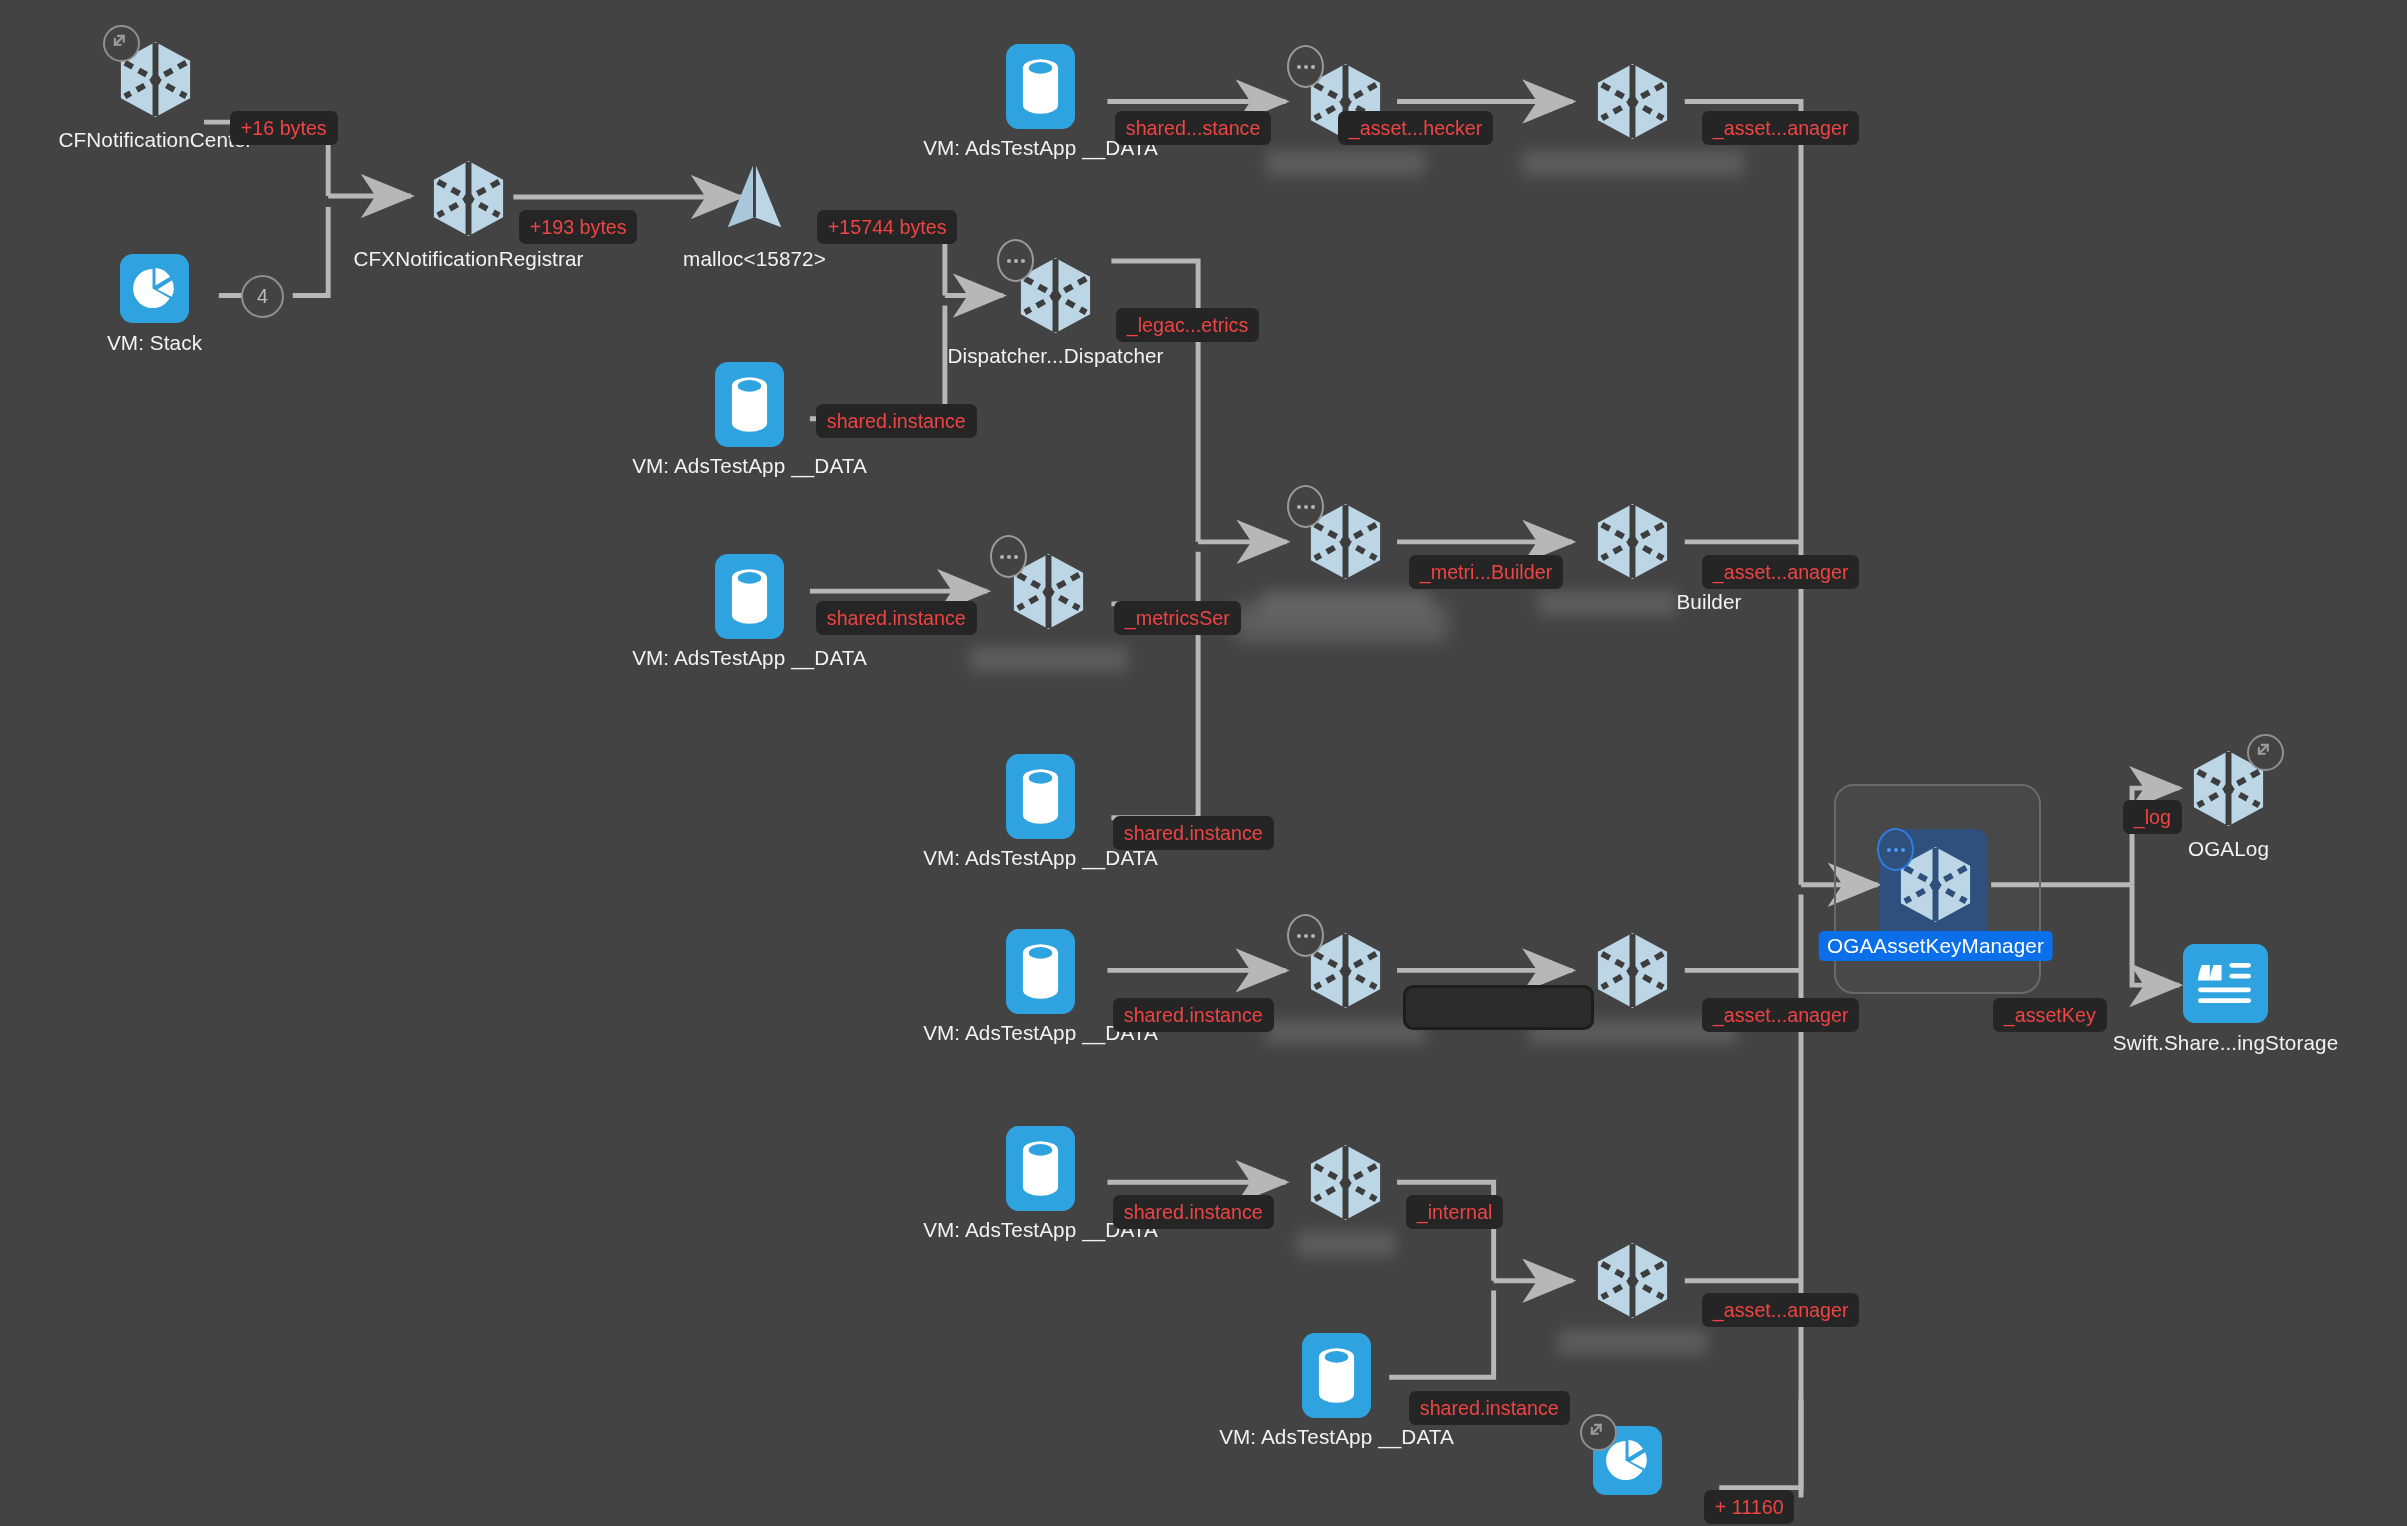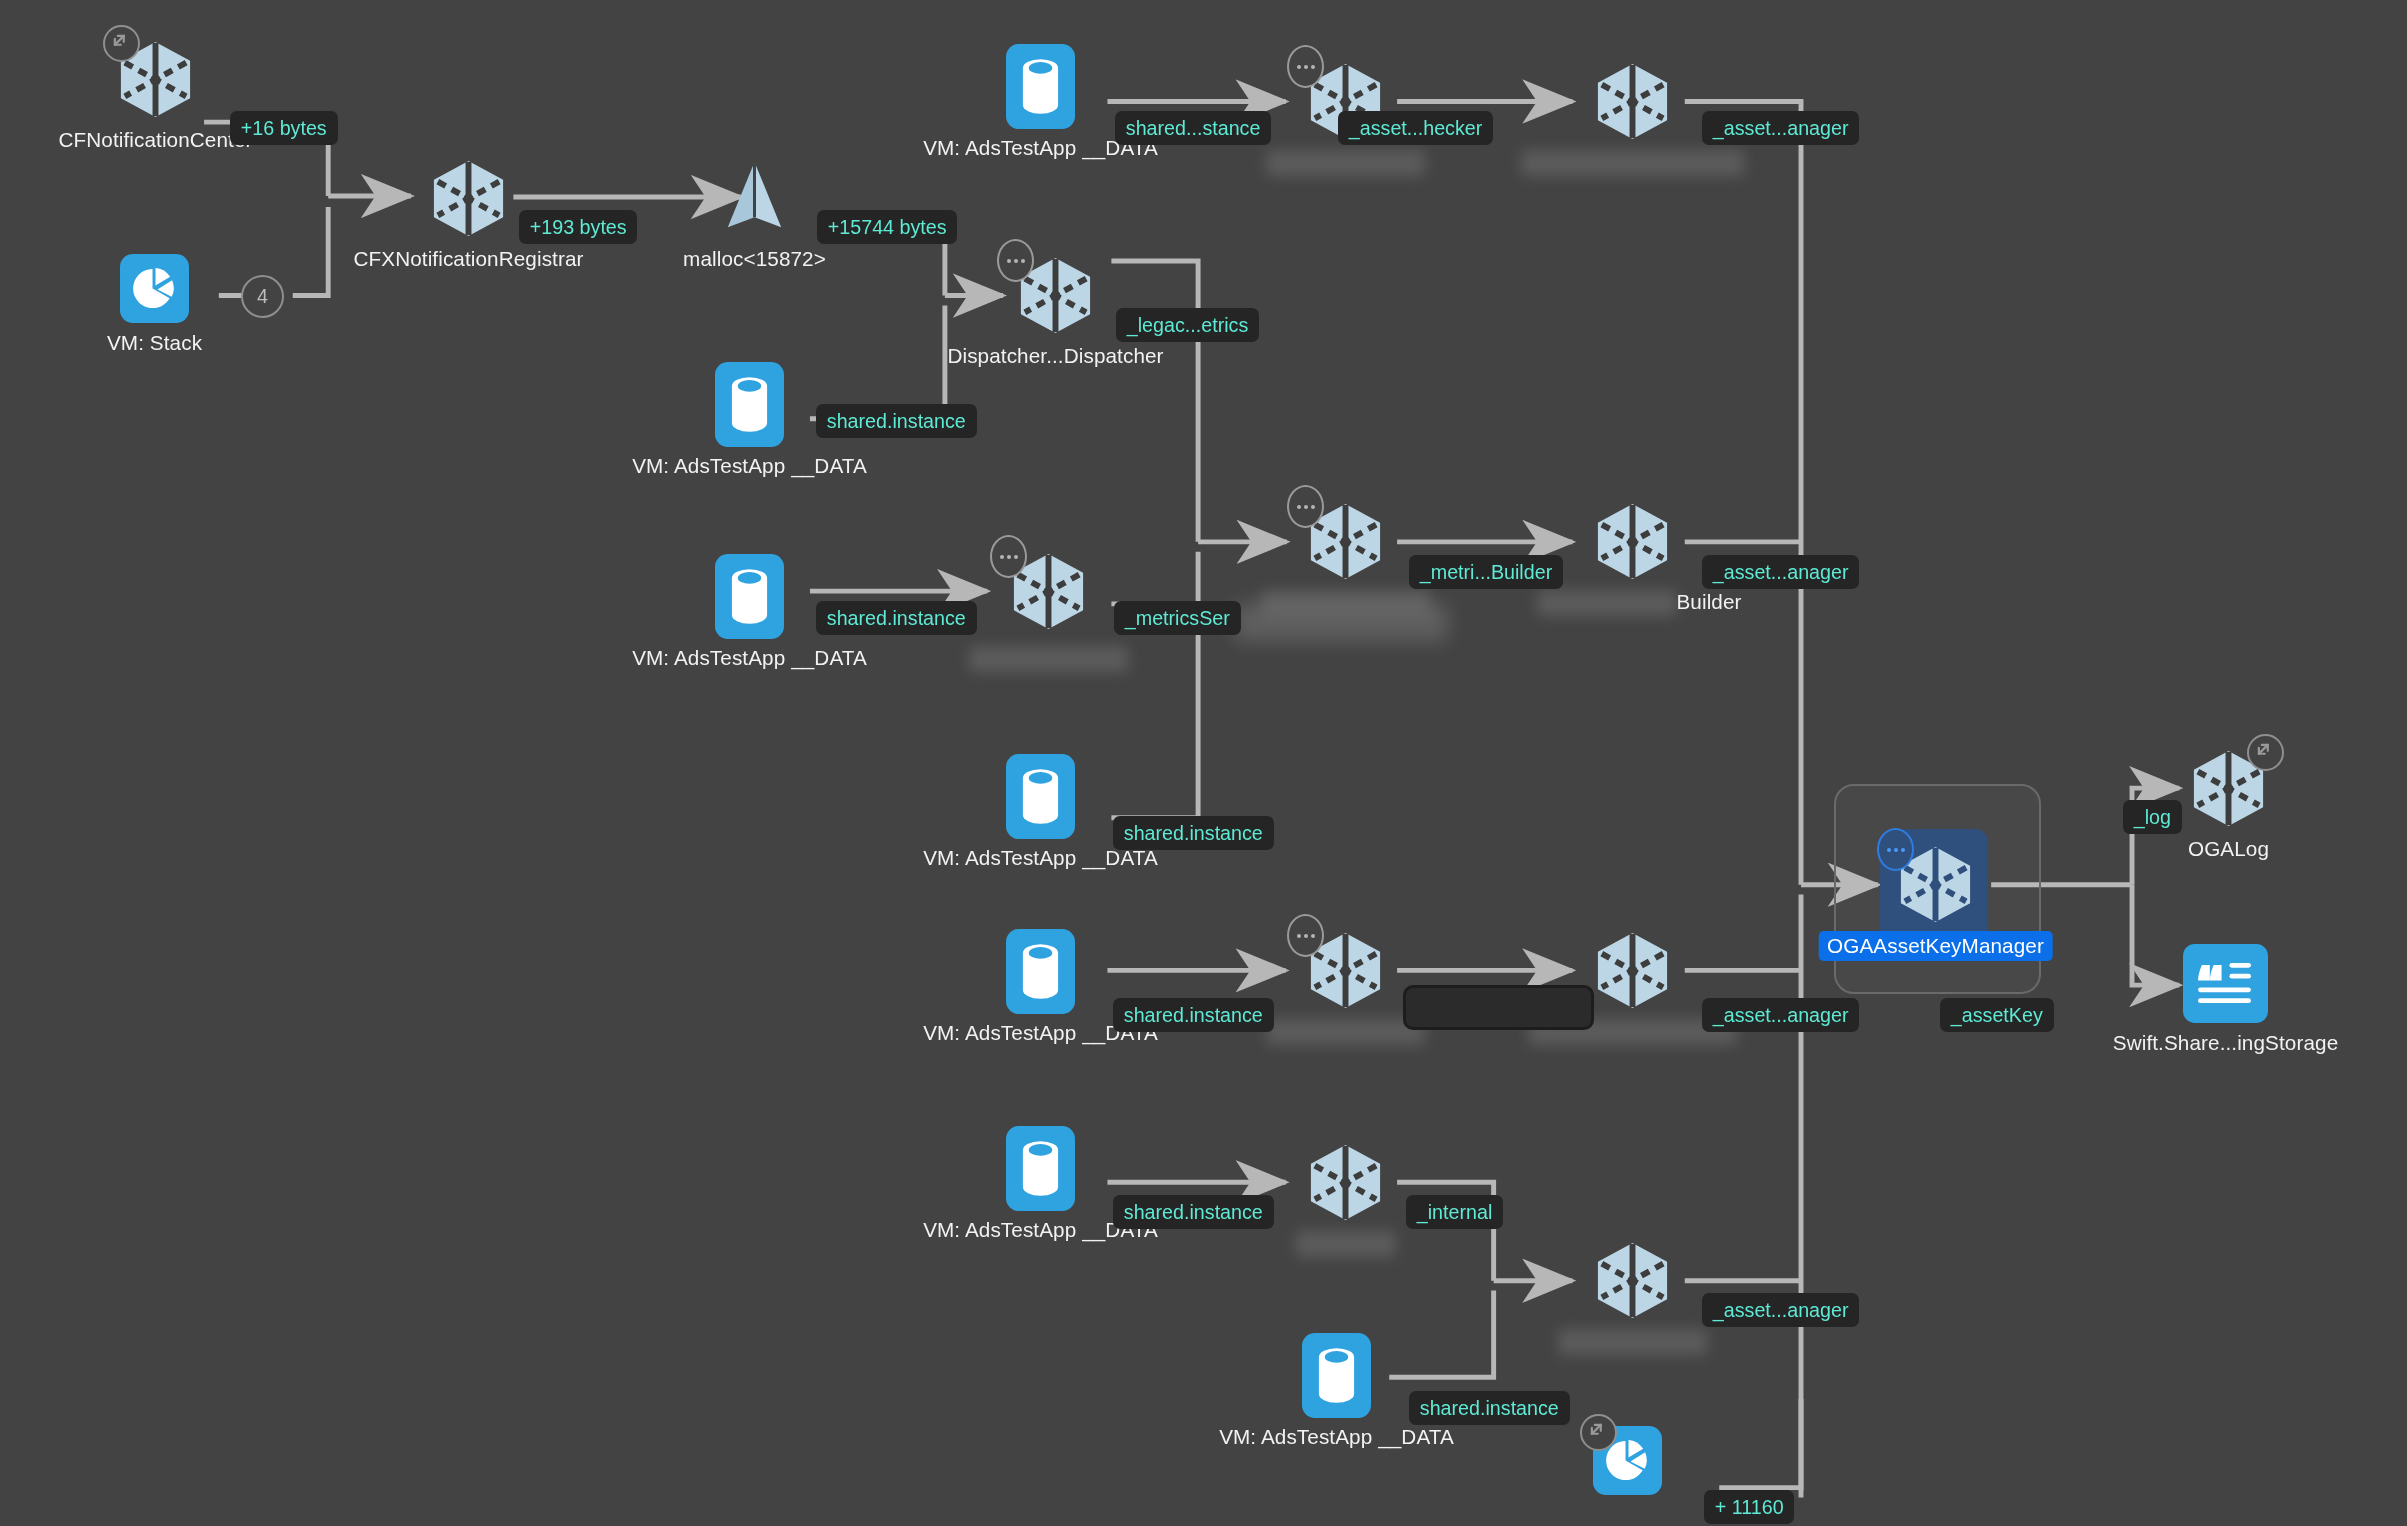--- a/index.html
+++ b/index.html
@@ -55,21 +55,21 @@
   .selfill{
     position:absolute;
     background:#2f4f7c;
     border-radius:12.8px;
   }
 
   
   .badge{
     position:absolute;
     background:#252525;
-    color:#5eead4;
+    color:#ef4444;
     font-size:19.7px;
     border-radius:6.9px;
     padding:5.9px 10.8px;
     white-space:nowrap;
     line-height:1.12;
   }
   .badge.redact{
     color:transparent;
     background:#2b2b2b;
     box-shadow:0 0 0 3px #1d1d1d;
@@ -674,16 +674,16 @@
   <div class="badge redact" style="left:1406px;top:988px;width:163px;height:27.6px;"></div>
   <div class="badge" style="left:1702px;top:998px;">_asset...anager</div>
 
   <div class="badge" style="left:1113px;top:1195px;">shared.instance</div>
   <div class="badge" style="left:1406px;top:1195px;">_internal</div>
   <div class="badge" style="left:1409px;top:1391px;">shared.instance</div>
   <div class="badge" style="left:1702px;top:1293px;">_asset...anager</div>
   <div class="badge" style="left:1704px;top:1490px;">+ 11160</div>
 
   <div class="badge" style="left:2123px;top:800px;">_log</div>
-  <div class="badge" style="left:1940px;top:998px;">_assetKey</div>
+  <div class="badge" style="left:1993px;top:998px;">_assetKey</div>
 
 </div>
 
 
 </body></html>

